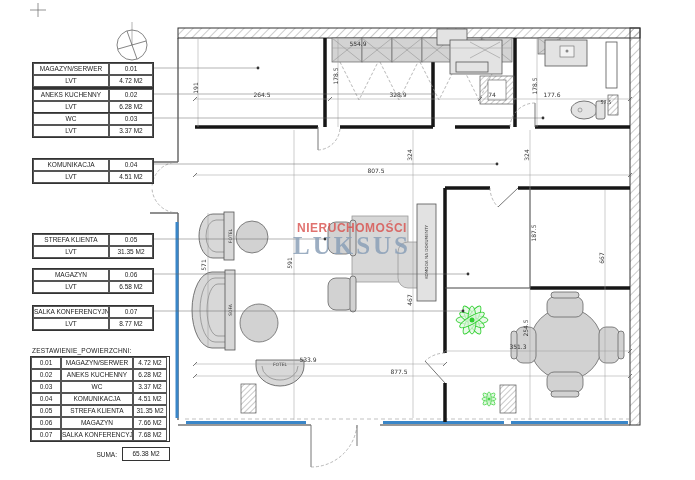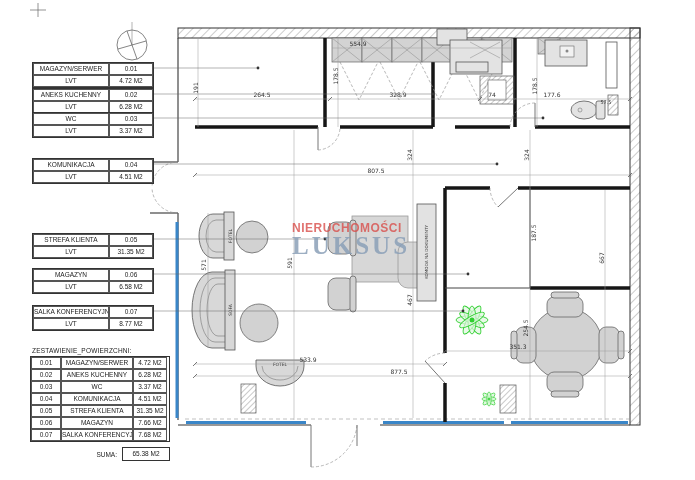--- a/index.html
+++ b/index.html
@@ -35,21 +35,21 @@
   .rt div{border:0.5px solid #555;height:10px;overflow:hidden;white-space:nowrap;}
 
   #sumwrap{position:absolute;left:30px;top:347px;width:140px;font-size:6.5px;}
   #sumtitle{margin:0 0 2px 2px;letter-spacing:0.2px;}
   #sumtable{border:1px solid #333;display:grid;grid-template-columns:30px 72px:34px;
             grid-template-columns:30px 72px 34px;text-align:center;line-height:10px;background:#fff;}
   #sumtable div{border:0.5px solid #555;height:10px;overflow:hidden;white-space:nowrap;}
   #sumrow{margin-top:5px;display:flex;justify-content:flex-end;align-items:center;gap:5px;}
   #sumbox{border:1px solid #333;width:46px;height:12px;line-height:12px;text-align:center;}
 
-  #watermark{position:absolute;left:292px;top:221px;width:120px;text-align:left;pointer-events:none;}
+  #watermark{position:absolute;left:292px;top:221px;width:120px;text-align:center;pointer-events:none;}
   #wm1{font-size:12px;font-weight:bold;letter-spacing:0.5px;opacity:0.8;}
   #wm2{font-family:"Liberation Serif",serif;font-size:25px;font-weight:bold;letter-spacing:3px;
        line-height:0.9;opacity:0.85;}
 </style>
 </head>
 <body>
 
 <div id="canvas">
 
 <svg width="695" height="480" viewBox="0 0 695 480">

